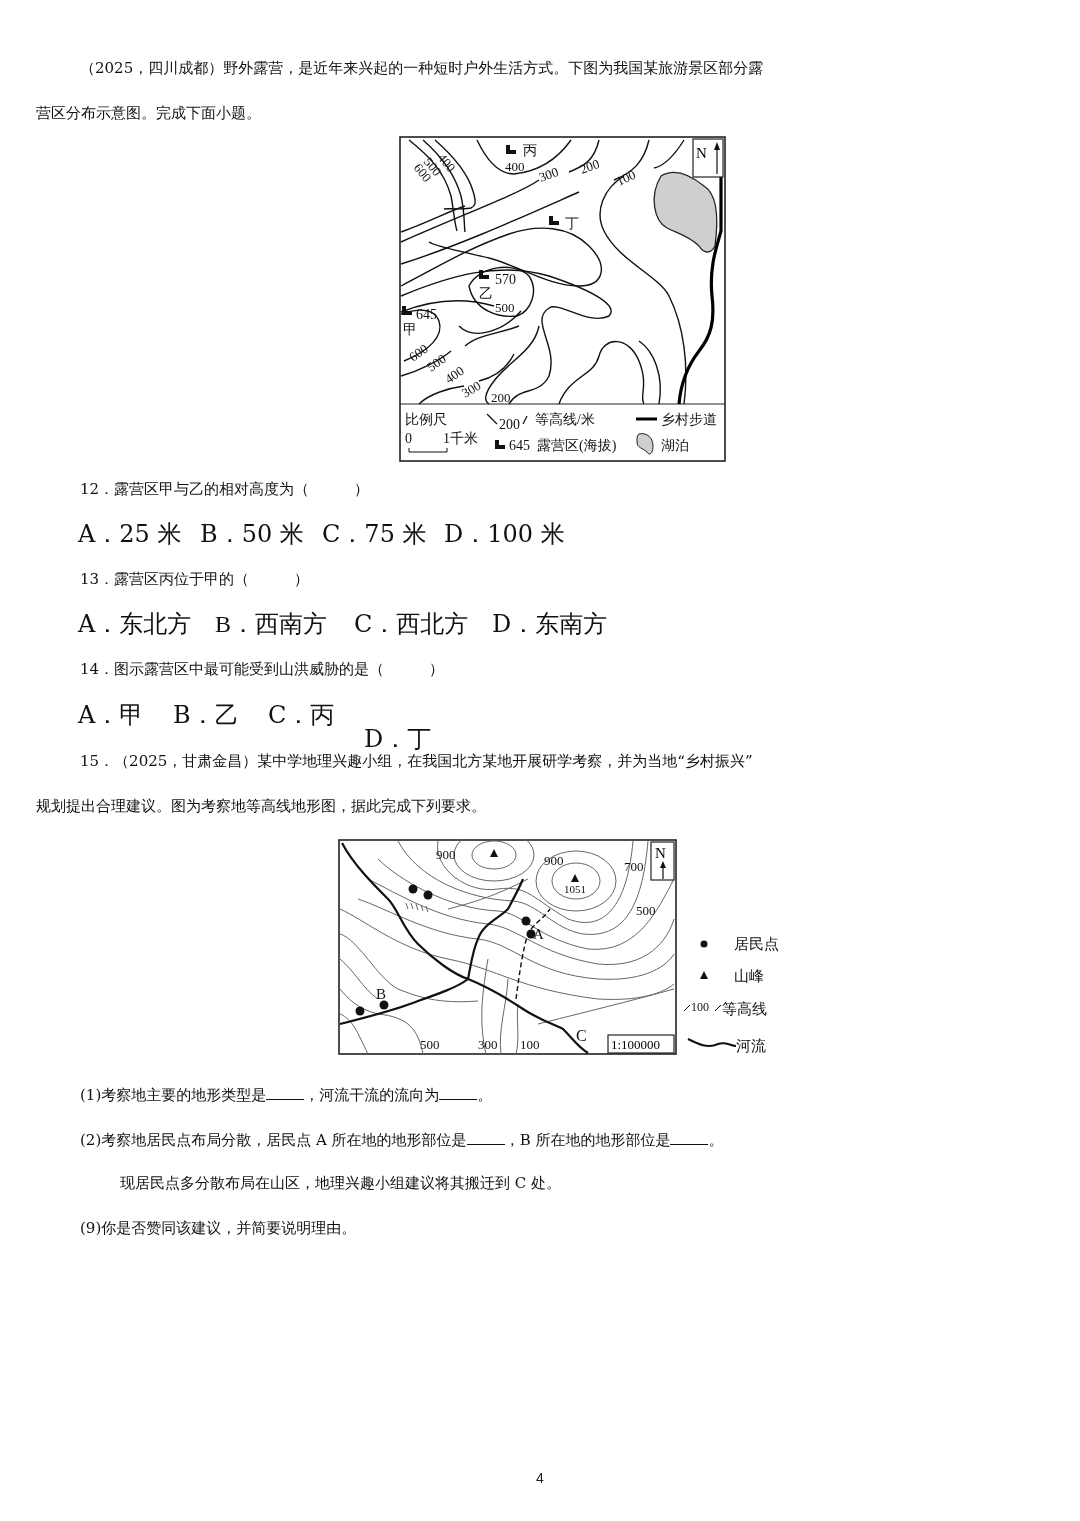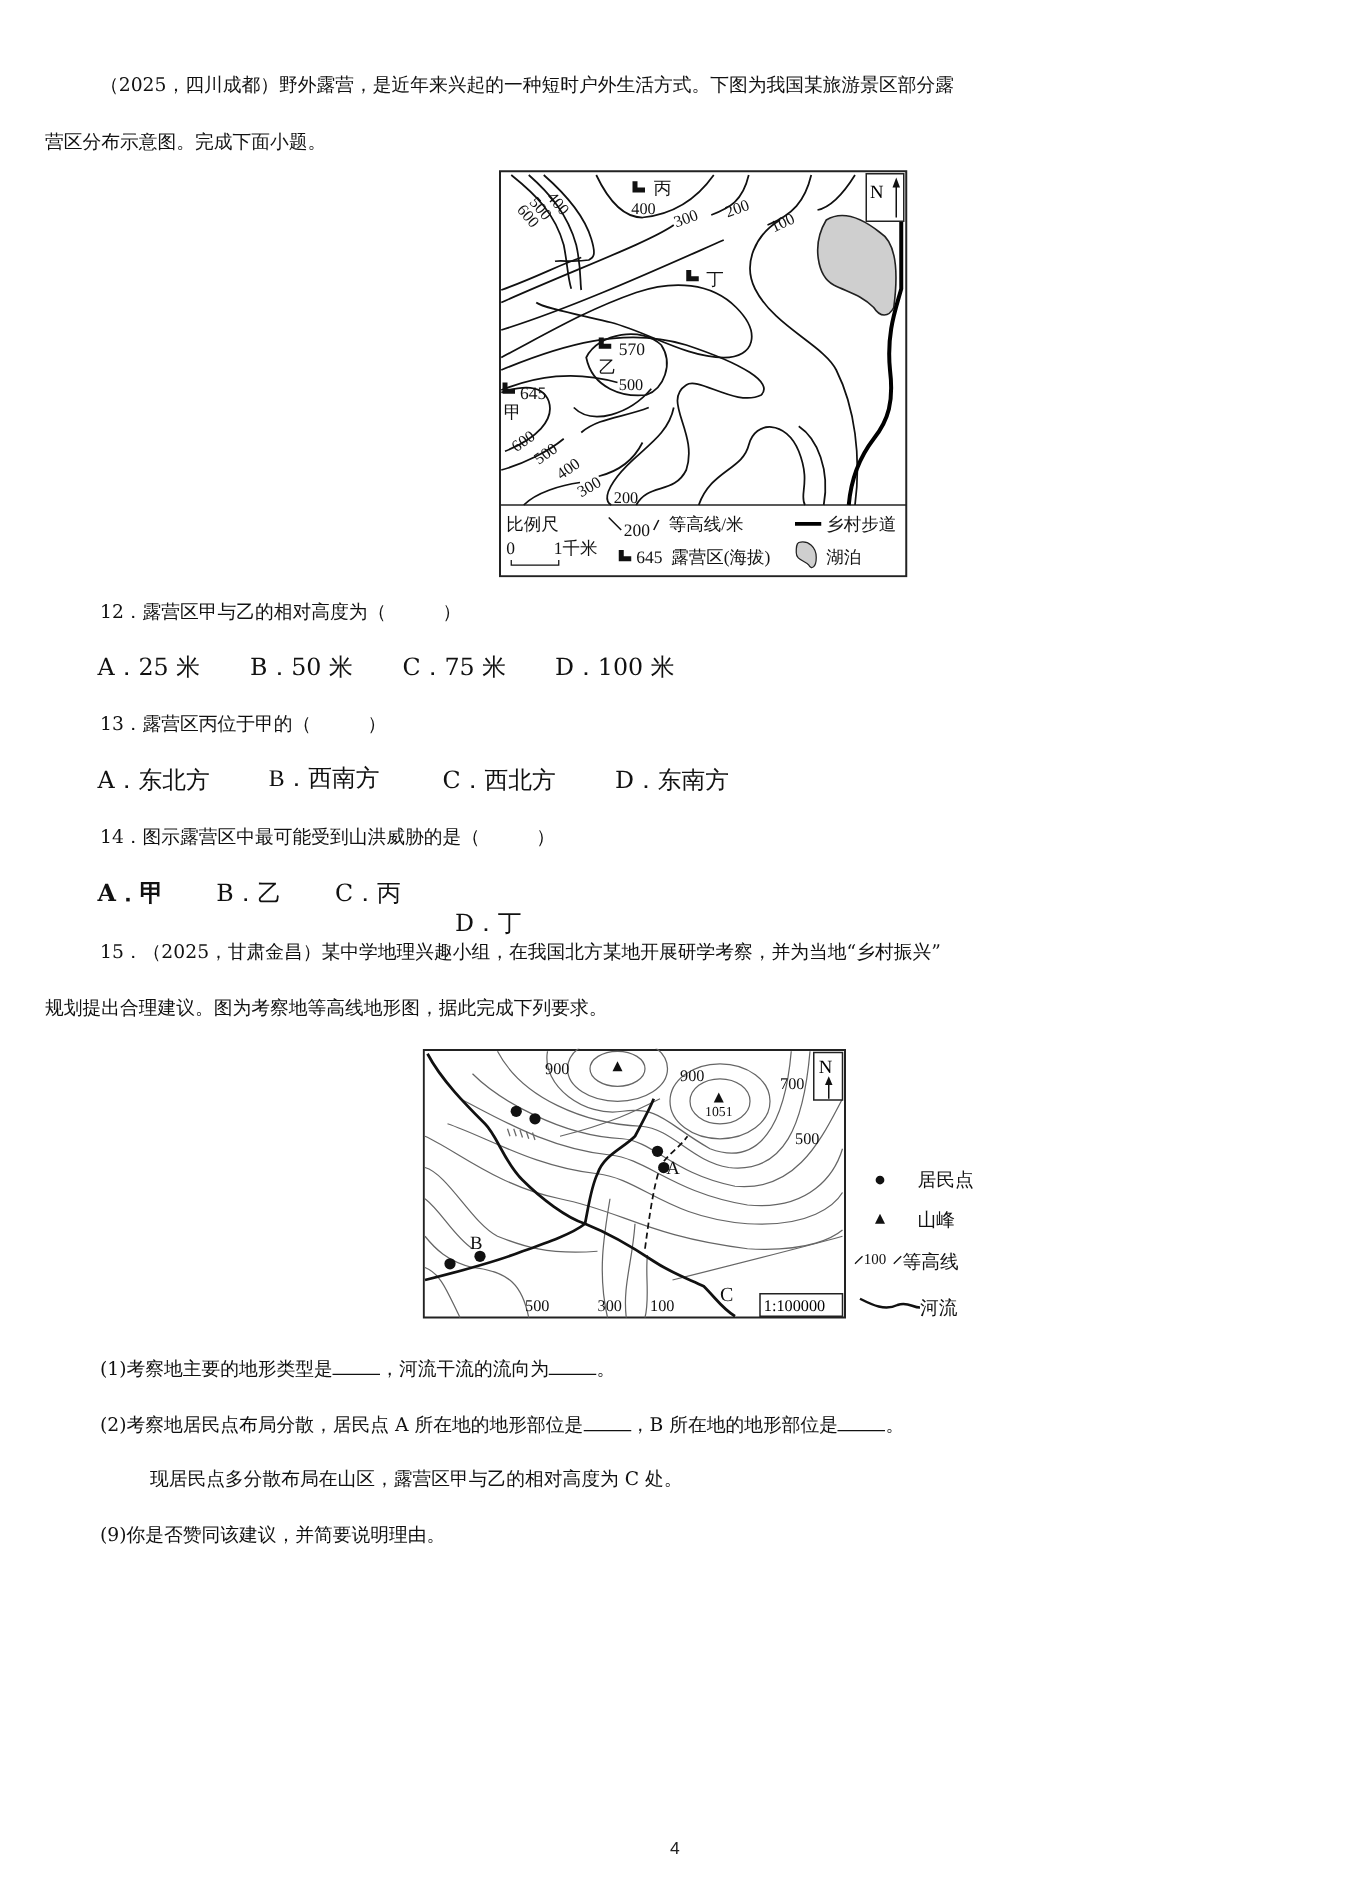--- a/index.html
+++ b/index.html
@@ -1,19 +1,19 @@
 <!DOCTYPE html>
 <html><head>
   <meta charset="utf-8">
   <style>
     html, body { margin: 0; padding: 0; background: #ffffff; }
     body { width: 1080px; height: 1521px; position: relative; overflow: hidden;
            font-family: "DejaVu Serif", "Liberation Serif", serif; color: #111; }
     .line { position: absolute; font-size: 15px; white-space: nowrap; line-height: 24px; }
-    .opt { position: absolute; font-size: 19px; white-space: nowrap; line-height: 24px; text-align: center; }
+    .opt { position: absolute; font-size: 24px; white-space: nowrap; line-height: 24px; text-align: center; }
     .map { position: absolute; }
     .map svg { display: block; }
     .svgtext { font-family: "Liberation Serif", "DejaVu Serif", serif; }
     .page-num { position: absolute; left: 0; width: 1080px; top: 1470px; text-align: center;
                 font-family: "Liberation Sans", sans-serif; font-size: 14px; color: #222; }
     .blank { display: inline-block; width: 38px; border-bottom: 1.5px solid #111; height: 18px; vertical-align: baseline; }
   </style>
 </head>
 <body>
 
@@ -127,21 +127,21 @@
   <span>13．</span><span>露营区丙位于甲的（　　　）</span>
 </div>
 <div class="opt" style="left:78px; top:612px;">A．东北方</div>
 <div class="opt" style="left:215px; top:612px;font-family:Liberation Serif, serif;">B．西南方</div>
 <div class="opt" style="left:354px; top:612px;">C．西北方</div>
 <div class="opt" style="left:492px; top:612px;">D．东南方</div>
 
 <div class="line" style="left:80px; top:657px;">
   <span>14．</span><span>图示露营区中最可能受到山洪威胁的是（　　　）</span>
 </div>
-<div class="opt" style="left:78px; top:703px;font-weight:bold;">A．甲</div>
+<div class="opt" style="left:78px; top:703px;">A．甲</div>
 <div class="opt" style="left:173px; top:703px;">B．乙</div>
 <div class="opt" style="left:268px; top:703px;">C．丙</div>
 <div class="opt" style="left:364px; top:727px;">D．丁</div>
 
 <div class="line" style="left:80px; top:749px;">15．（2025，甘肃金昌）某中学地理兴趣小组，在我国北方某地开展研学考察，并为当地“乡村振兴”</div>
 <div class="line" style="left:36px; top:794px;">规划提出合理建议。图为考察地等高线地形图，据此完成下列要求。</div>
 
 <div class="map" style="left:338px; top:839px;">
   <svg width="460" height="218" viewBox="0 0 460 218" xmlns="http://www.w3.org/2000/svg">
     <rect x="1" y="1" width="337" height="214" fill="#fff" stroke="#222" stroke-width="1.6"></rect>
@@ -232,16 +232,16 @@
     </g>
   </svg>
 </div>
 
 <div class="line" style="left:80px; top:1081px;">
   <span>(1)考察地主要的地形类型是</span><span class="blank"></span><span>，河流干流的流向为</span><span class="blank"></span><span>。</span>
 </div>
 <div class="line" style="left:80px; top:1126px;">
   <span>(2)考察地居民点布局分散，居民点 A 所在地的地形部位是</span><span class="blank"></span><span>，B 所在地的地形部位是</span><span class="blank"></span><span>。</span>
 </div>
-<div class="line" style="left:120px; top:1171px;">现居民点多分散布局在山区，露营区甲与乙的相对高度为 C 处。</div>
+<div class="line" style="left:120px; top:1171px;">现居民点多分散布局在山区，地理兴趣小组建议将其搬迁到 C 处。</div>
 <div class="line" style="left:80px; top:1216px;">(9)你是否赞同该建议，并简要说明理由。</div>
 
 <div class="page-num">4</div>
 
 </body></html>

